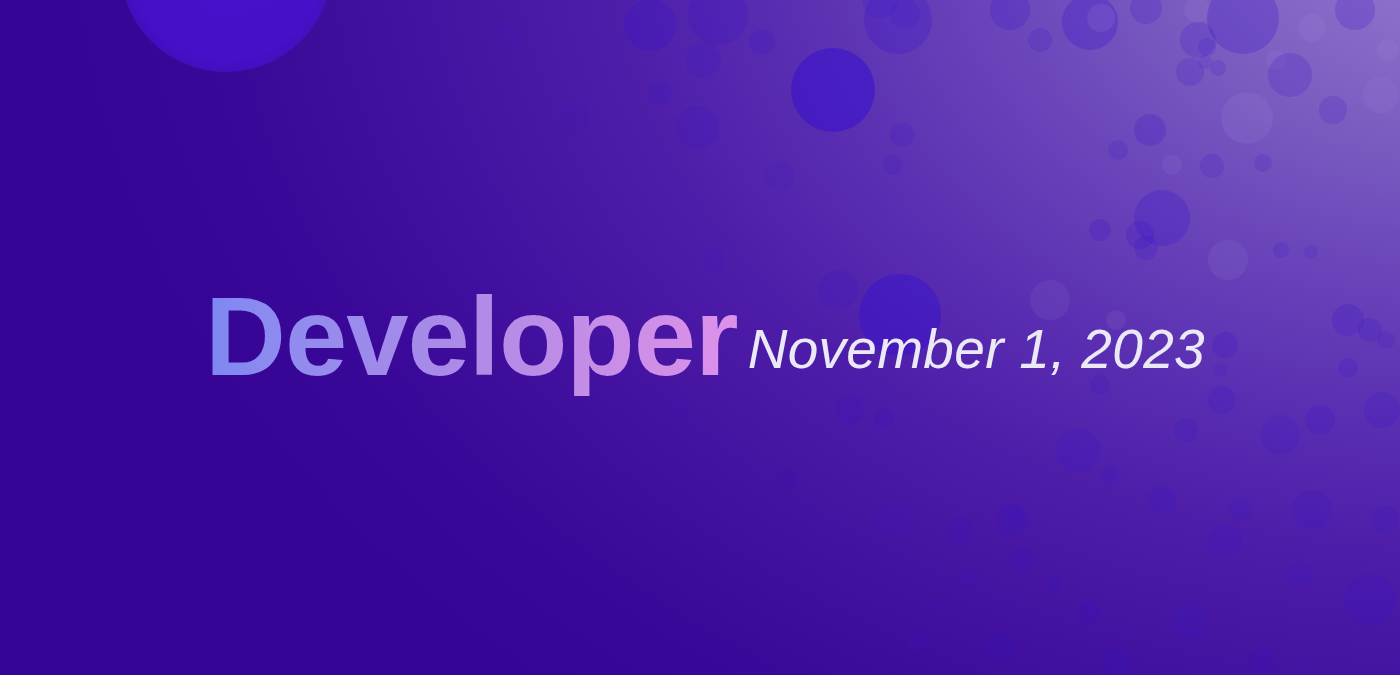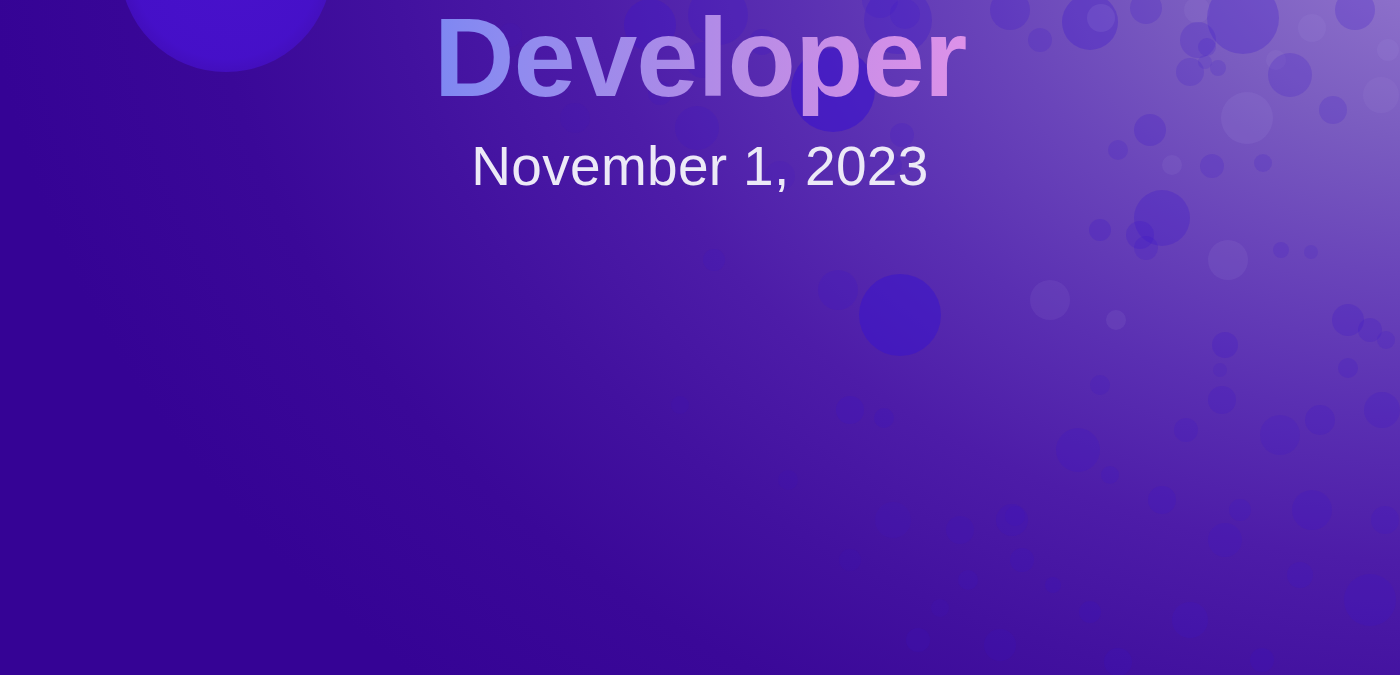--- a/index.html
+++ b/index.html
@@ -58,22 +58,23 @@
     position:absolute;
     border-radius:50%;
     display:block;
   }
 
   
   .content {
     position:absolute;
     inset:0;
     display:flex;
-    flex-direction:column;
+    flex-direction:row;
     align-items:center;
+    justify-content:center;
     text-align:center;
   }
 
   .headline {
     font-size:112px;
     font-weight:900;
     line-height:1.04;
     letter-spacing:-1px;
     background:linear-gradient(90deg,
         #7b86f2 0%,
@@ -94,20 +95,21 @@
   .headline .l1 { display:block; }
   .headline .l2 { display:block; }
 
   .subhead {
     margin-top:23px;
     font-size:55px;
     font-weight:400;
     letter-spacing:.3px;
     color:#ece9f7;
     line-height:1;
+    font-style:italic;
   }
 </style>
 </head>
 <body>
 
 <div class="slide">
 
   <div class="bg-base"></div>
   <div class="blob-tl"></div>
   <div class="circles" id="circle-field">

